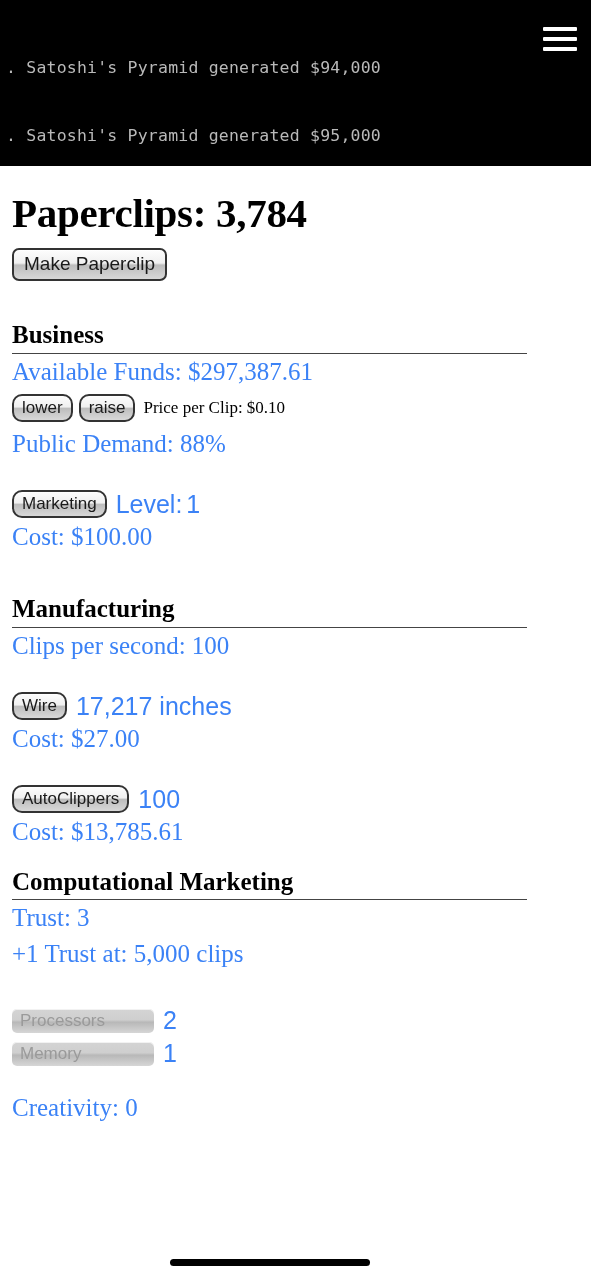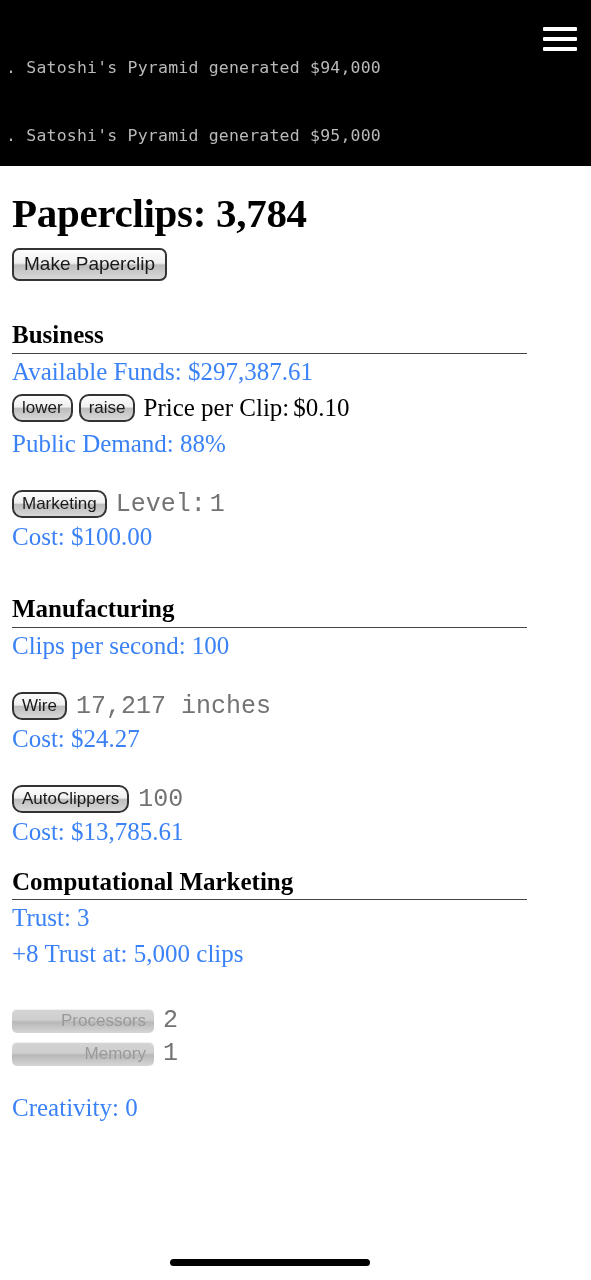--- a/index.html
+++ b/index.html
@@ -94,21 +94,21 @@
     font-size: 17px;
     padding: 3px 8px 4px 8px;
     border-radius: 10px;
   }
   .btn.disabled {
     border: none;
     color: #9a9a9a;
     background: linear-gradient(to bottom, #d4d4d4 0%, #cfcfcf 45%, #b8b8b8 55%, #d6d6d6 100%);
     border-radius: 5px;
     cursor: default;
-    text-align: right;
+    text-align: left;
   }
 
   .make-clip-row { padding-top: 14px; }
 
   .section {
     margin-top: 40px;
   }
   .section-title {
     font-family: "Liberation Serif", "DejaVu Serif", serif;
     font-weight: bold;
@@ -130,36 +130,36 @@
 
   .stat-row {
     display: flex;
     align-items: center;
     line-height: 36px;
     white-space: nowrap;
   }
   .stat-row .gap { display: inline-block; width: 6px; }
   .stat-row .txt {
     font-family: "Liberation Serif", "DejaVu Serif", serif;
-    font-size: 25px;
+    font-size: 17px;
     color: #000000;
     margin-left: 8px;
   }
   .spacer-md { height: 22px; }
   .spacer-lg { height: 34px; }
 
   .btn-stat-row {
     display: flex;
     align-items: center;
     margin-top: 6px;
   }
   .btn-stat-row .num {
-    font-family: Liberation Mono, monospace;
+    font-family: Liberation Sans, sans-serif;
     font-size: 25px;
-    color: #737373;
+    color: #3b82f6;
     margin-left: 9px;
   }
   .btn-fixed { width: 142px; }
 
   .home-indicator {
     position: absolute;
     bottom: 14px;
     left: 50%;
     transform: translateX(-50%);
     width: 200px;
@@ -235,21 +235,21 @@
       </div>
 
       <div class="spacer-md"></div>
 
       <div class="btn-stat-row">
         <button class="btn small">Wire</button>
         <span class="num">17,217 inches</span>
       </div>
 
       <div class="stat">
-        <span>Cost: $</span><span>24.27</span>
+        <span>Cost: $</span><span>27.00</span>
       </div>
 
       <div class="spacer-md"></div>
 
       <div class="btn-stat-row">
         <button class="btn small">AutoClippers</button>
         <span class="num">100</span>
       </div>
 
       <div class="stat">
@@ -258,21 +258,21 @@
     </div>
 
     <div class="section" style="margin-top:18px;">
       <div class="section-title">Computational Marketing</div>
 
       <div class="stat">
         <span>Trust:</span>&nbsp;<span>3</span>
       </div>
 
       <div class="stat">
-        <span>+8 Trust at:</span>&nbsp;<span>5,000 clips</span>
+        <span>+1 Trust at:</span>&nbsp;<span>5,000 clips</span>
       </div>
 
       <div class="spacer-lg"></div>
 
       <div class="btn-stat-row" style="margin-top:0">
         <button class="btn small disabled btn-fixed">Processors</button>
         <span class="num">2</span>
       </div>
 
       <div class="btn-stat-row" style="margin-top:4px">

